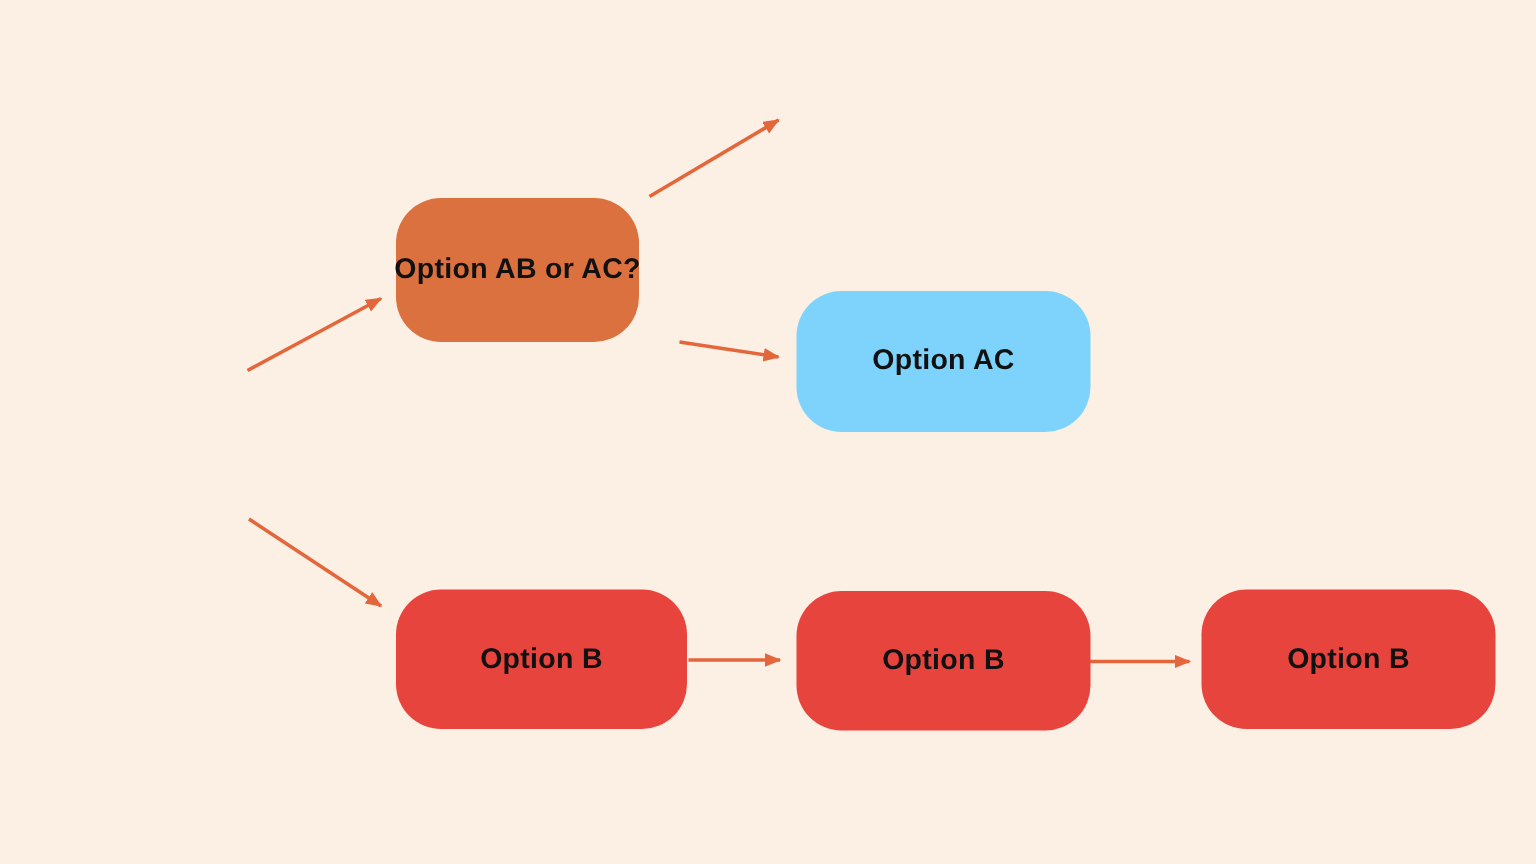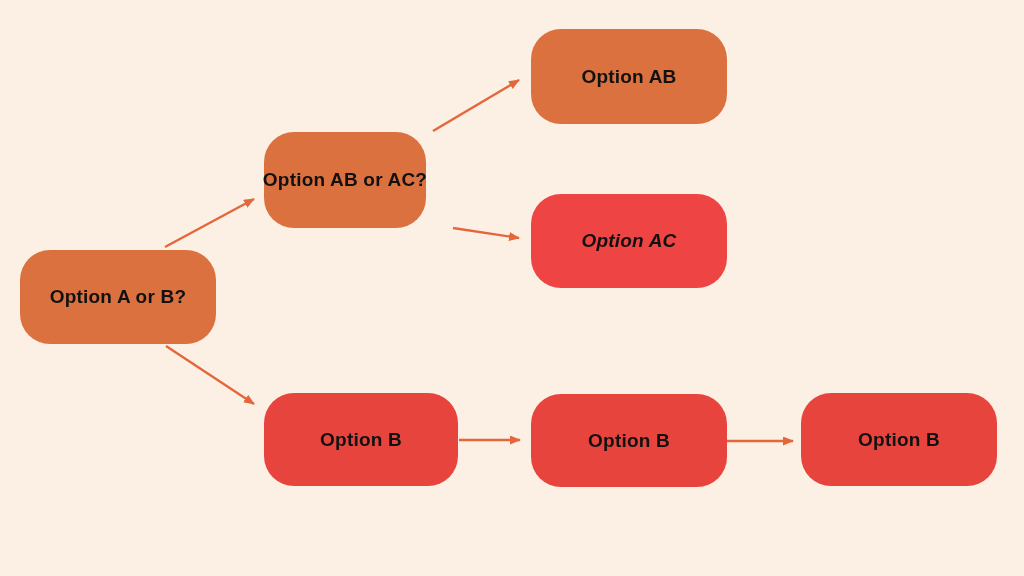--- a/index.html
+++ b/index.html
@@ -64,33 +64,27 @@
       </marker>
     </defs>
     <line x1="165" y1="247" x2="254" y2="199" stroke-width="2.4" marker-end="url(#arrowhead)" style="stroke: rgb(228, 102, 59);"></line>
     <line x1="166" y1="346" x2="254" y2="404" stroke-width="2.4" marker-end="url(#arrowhead)" style="stroke: rgb(228, 102, 59);"></line>
     <line x1="433" y1="131" x2="519" y2="80" stroke-width="2.4" marker-end="url(#arrowhead)" style="stroke: rgb(228, 102, 59);"></line>
     <line x1="453" y1="228" x2="519" y2="238" stroke-width="2.4" marker-end="url(#arrowhead)" style="stroke: rgb(228, 102, 59);"></line>
     <line x1="459" y1="440" x2="520" y2="440" stroke-width="2.4" marker-end="url(#arrowhead)" style="stroke: rgb(228, 102, 59);"></line>
     <line x1="725" y1="441" x2="793" y2="441" stroke-width="2.4" marker-end="url(#arrowhead)" style="stroke: rgb(228, 102, 59);"></line>
   </svg>
 
-  <div class="node" id="n-root" style="background-color: rgb(220, 113, 64);">
-    <span class="label">Option A or B?</span>
-  </div>
 
   <div class="node" id="n-ab-or-ac" style="background-color: rgb(220, 113, 64);">
     <span class="label">Option AB or AC?</span>
   </div>
 
-  <div class="node" id="n-option-ab" style="background-color: rgb(220, 113, 64);">
-    <span class="label">Option AB</span>
-  </div>
 
-  <div class="node" id="n-option-ac" style="background-color: #ef4444; font-style: italic;">
+  <div class="node" id="n-option-ac" style="background-color: #7dd3fc;">
     <span class="label">Option AC</span>
   </div>
 
   <div class="node" id="n-option-b-1" style="background-color: rgb(232, 68, 62);">
     <span class="label">Option B</span>
   </div>
 
   <div class="node" id="n-option-b-2" style="background-color: rgb(232, 68, 62);">
     <span class="label">Option B</span>
   </div>

